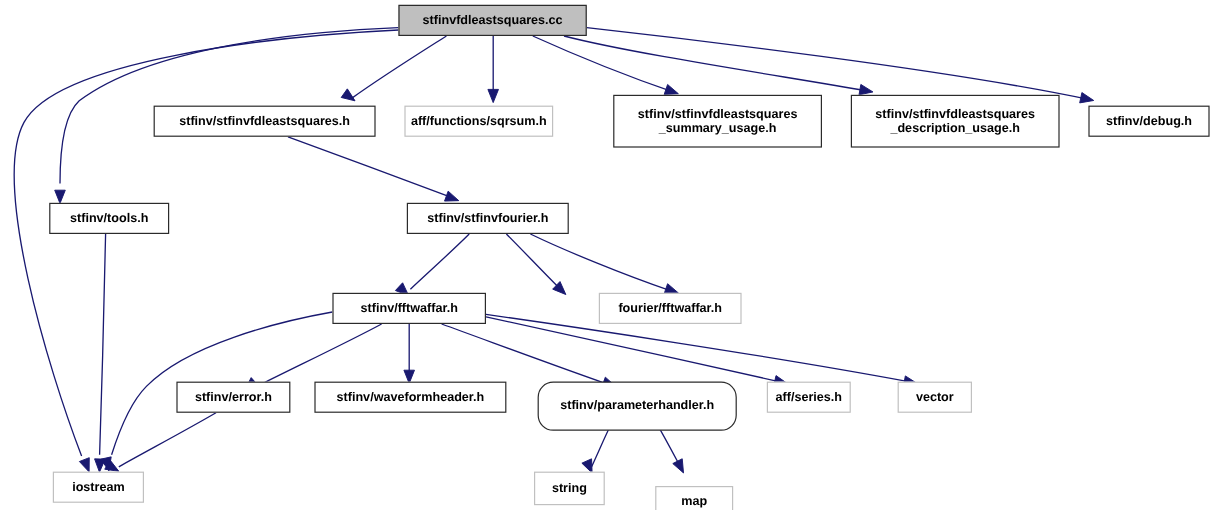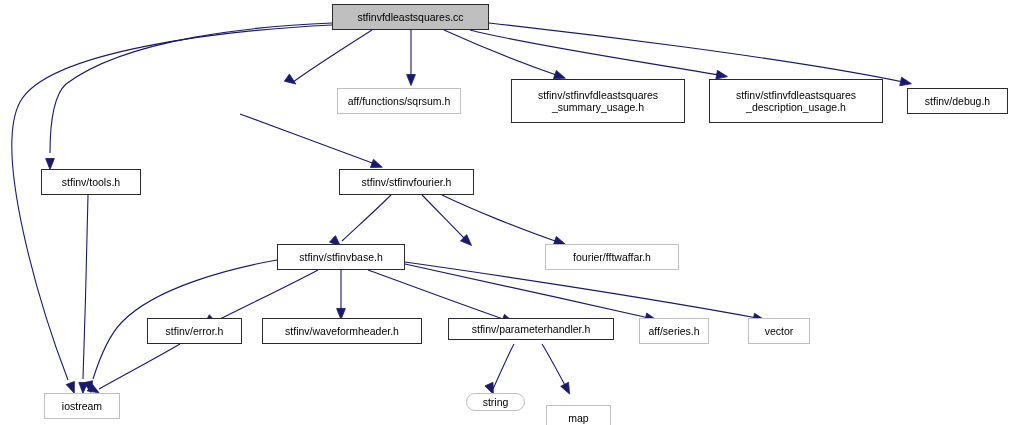--- a/index.html
+++ b/index.html
@@ -41,20 +41,21 @@
   .node.strong {
     border: 1.4px solid #2b2b2b;
   }
   .node.root {
     background: #bfbfbf;
     border: 1.4px solid #2b2b2b;
   }
   .node .label {
     display: block;
     padding: 0 4px;
+    font-weight: bold;
   }
 </style>
 </head>
 <body>
 
 <div id="graph">
   <svg id="edges" width="1014" height="425" viewBox="0 0 1014 425">
       <path d="M 372,30 C 350,44 318,64 293,82" fill="none" stroke="#191970" stroke-width="1.1"></path>
       <polygon points="295.84857459831886,84.03362306188056 284.33935686866687,81.22330150528536 289.4524662813951,74.06117108665505" fill="#191970" stroke="#191970" stroke-width="0.8"></polygon>
       <path d="M 411,30 C 411,46 411,64 411,82" fill="none" stroke="#191970" stroke-width="1.1"></path>
@@ -92,31 +93,32 @@
       <path d="M 405,262 C 476,272 644,297 757,318" fill="none" stroke="#191970" stroke-width="1.1"></path>
       <polygon points="764.4370148229104,319.66100613241775 752.8039890987238,321.9043769221922 754.4659473745171,313.2627396531602" fill="#191970" stroke="#191970" stroke-width="0.8"></polygon>
       <path d="M 180,344 C 156,358 124,375 99,389" fill="none" stroke="#191970" stroke-width="1.1"></path>
       <polygon points="99.01982474680166,392.76936669421696 87.30460026983796,391.00485105122857 91.75329367244062,383.4121488306987" fill="#191970" stroke="#191970" stroke-width="0.8"></polygon>
       <path d="M 514,344 C 507,357 500,374 493,389" fill="none" stroke="#191970" stroke-width="1.1"></path>
       <polygon points="493.42970604309454,394.19467379091185 484.92018285622254,385.95161518793645 492.9525055305151,382.3569257081558" fill="#191970" stroke="#191970" stroke-width="0.8"></polygon>
       <path d="M 542,344 C 550,357 559,374 567,389" fill="none" stroke="#191970" stroke-width="1.1"></path>
       <polygon points="569.5875864249895,394.11922576021504 560.6767167050378,386.3117677338118 568.5193414735785,382.3201218652667" fill="#191970" stroke="#191970" stroke-width="0.8"></polygon>
     </svg>
 <div class="node root" style="left: 332px; top: 4px; width: 157px; height: 26px;"><span class="label">stfinvfdleastsquares.cc</span></div>
+    <div class="node strong" style="left: 128px; top: 88px; width: 185px; height: 26px;"><span class="label">stfinv/stfinvfdleastsquares.h</span></div>
     <div class="node" style="left: 337px; top: 88px; width: 124px; height: 26px;"><span class="label">aff/functions/sqrsum.h</span></div>
     <div class="node strong" style="left: 511px; top: 79px; width: 174px; height: 44px;"><span class="label">stfinv/stfinvfdleastsquares
 _summary_usage.h</span></div>
     <div class="node strong" style="left: 709px; top: 79px; width: 174px; height: 44px;"><span class="label">stfinv/stfinvfdleastsquares
 _description_usage.h</span></div>
     <div class="node strong" style="left: 907px; top: 88px; width: 101px; height: 26px;"><span class="label">stfinv/debug.h</span></div>
     <div class="node strong" style="left: 41px; top: 169px; width: 100px; height: 26px; text-align: right;"><span class="label">stfinv/tools.h</span></div>
     <div class="node strong" style="left: 339px; top: 169px; width: 135px; height: 26px; justify-content: center;"><span class="label">stfinv/stfinvfourier.h</span></div>
-    <div class="node strong" style="left: 277px; top: 244px; width: 128px; height: 26px;"><span class="label">stfinv/stfinvbase.h</span></div>
-    <div class="node" style="left: 545px; top: 244px; width: 134px; height: 26px;"><span class="label">fourier/fftwaffar.h</span></div>
+    <div class="node strong" style="left: 277px; top: 244px; width: 128px; height: 26px;"><span class="label">stfinv/fftwaffar.h</span></div>
+    <div class="node" style="left: 499px; top: 244px; width: 119px; height: 26px;"><span class="label">fourier/fftwaffar.h</span></div>
     <div class="node strong" style="left: 147px; top: 318px; width: 95px; height: 26px;"><span class="label">stfinv/error.h</span></div>
     <div class="node strong" style="left: 262px; top: 318px; width: 160px; height: 26px;"><span class="label">stfinv/waveformheader.h</span></div>
-    <div class="node strong" style="left: 448px; top: 318px; width: 166px; height: 22px;"><span class="label">stfinv/parameterhandler.h</span></div>
+    <div class="node strong" style="left: 448px; top: 318px; width: 166px; height: 41px; border-radius: 13px;"><span class="label">stfinv/parameterhandler.h</span></div>
     <div class="node" style="left: 639px; top: 318px; width: 70px; height: 26px;"><span class="label">aff/series.h</span></div>
     <div class="node" style="left: 748px; top: 318px; width: 62px; height: 26px;"><span class="label">vector</span></div>
     <div class="node" style="left: 44px; top: 393px; width: 76px; height: 26px;"><span class="label">iostream</span></div>
-    <div class="node" style="left: 466px; top: 393px; width: 59px; height: 18px; border-radius: 11px;"><span class="label">string</span></div>
+    <div class="node" style="left: 445px; top: 393px; width: 59px; height: 28px;"><span class="label">string</span></div>
     <div class="node" style="left: 546px; top: 405px; width: 65px; height: 26px; text-align: center;"><span class="label">map</span></div>
   </div>
 
 </body></html>

